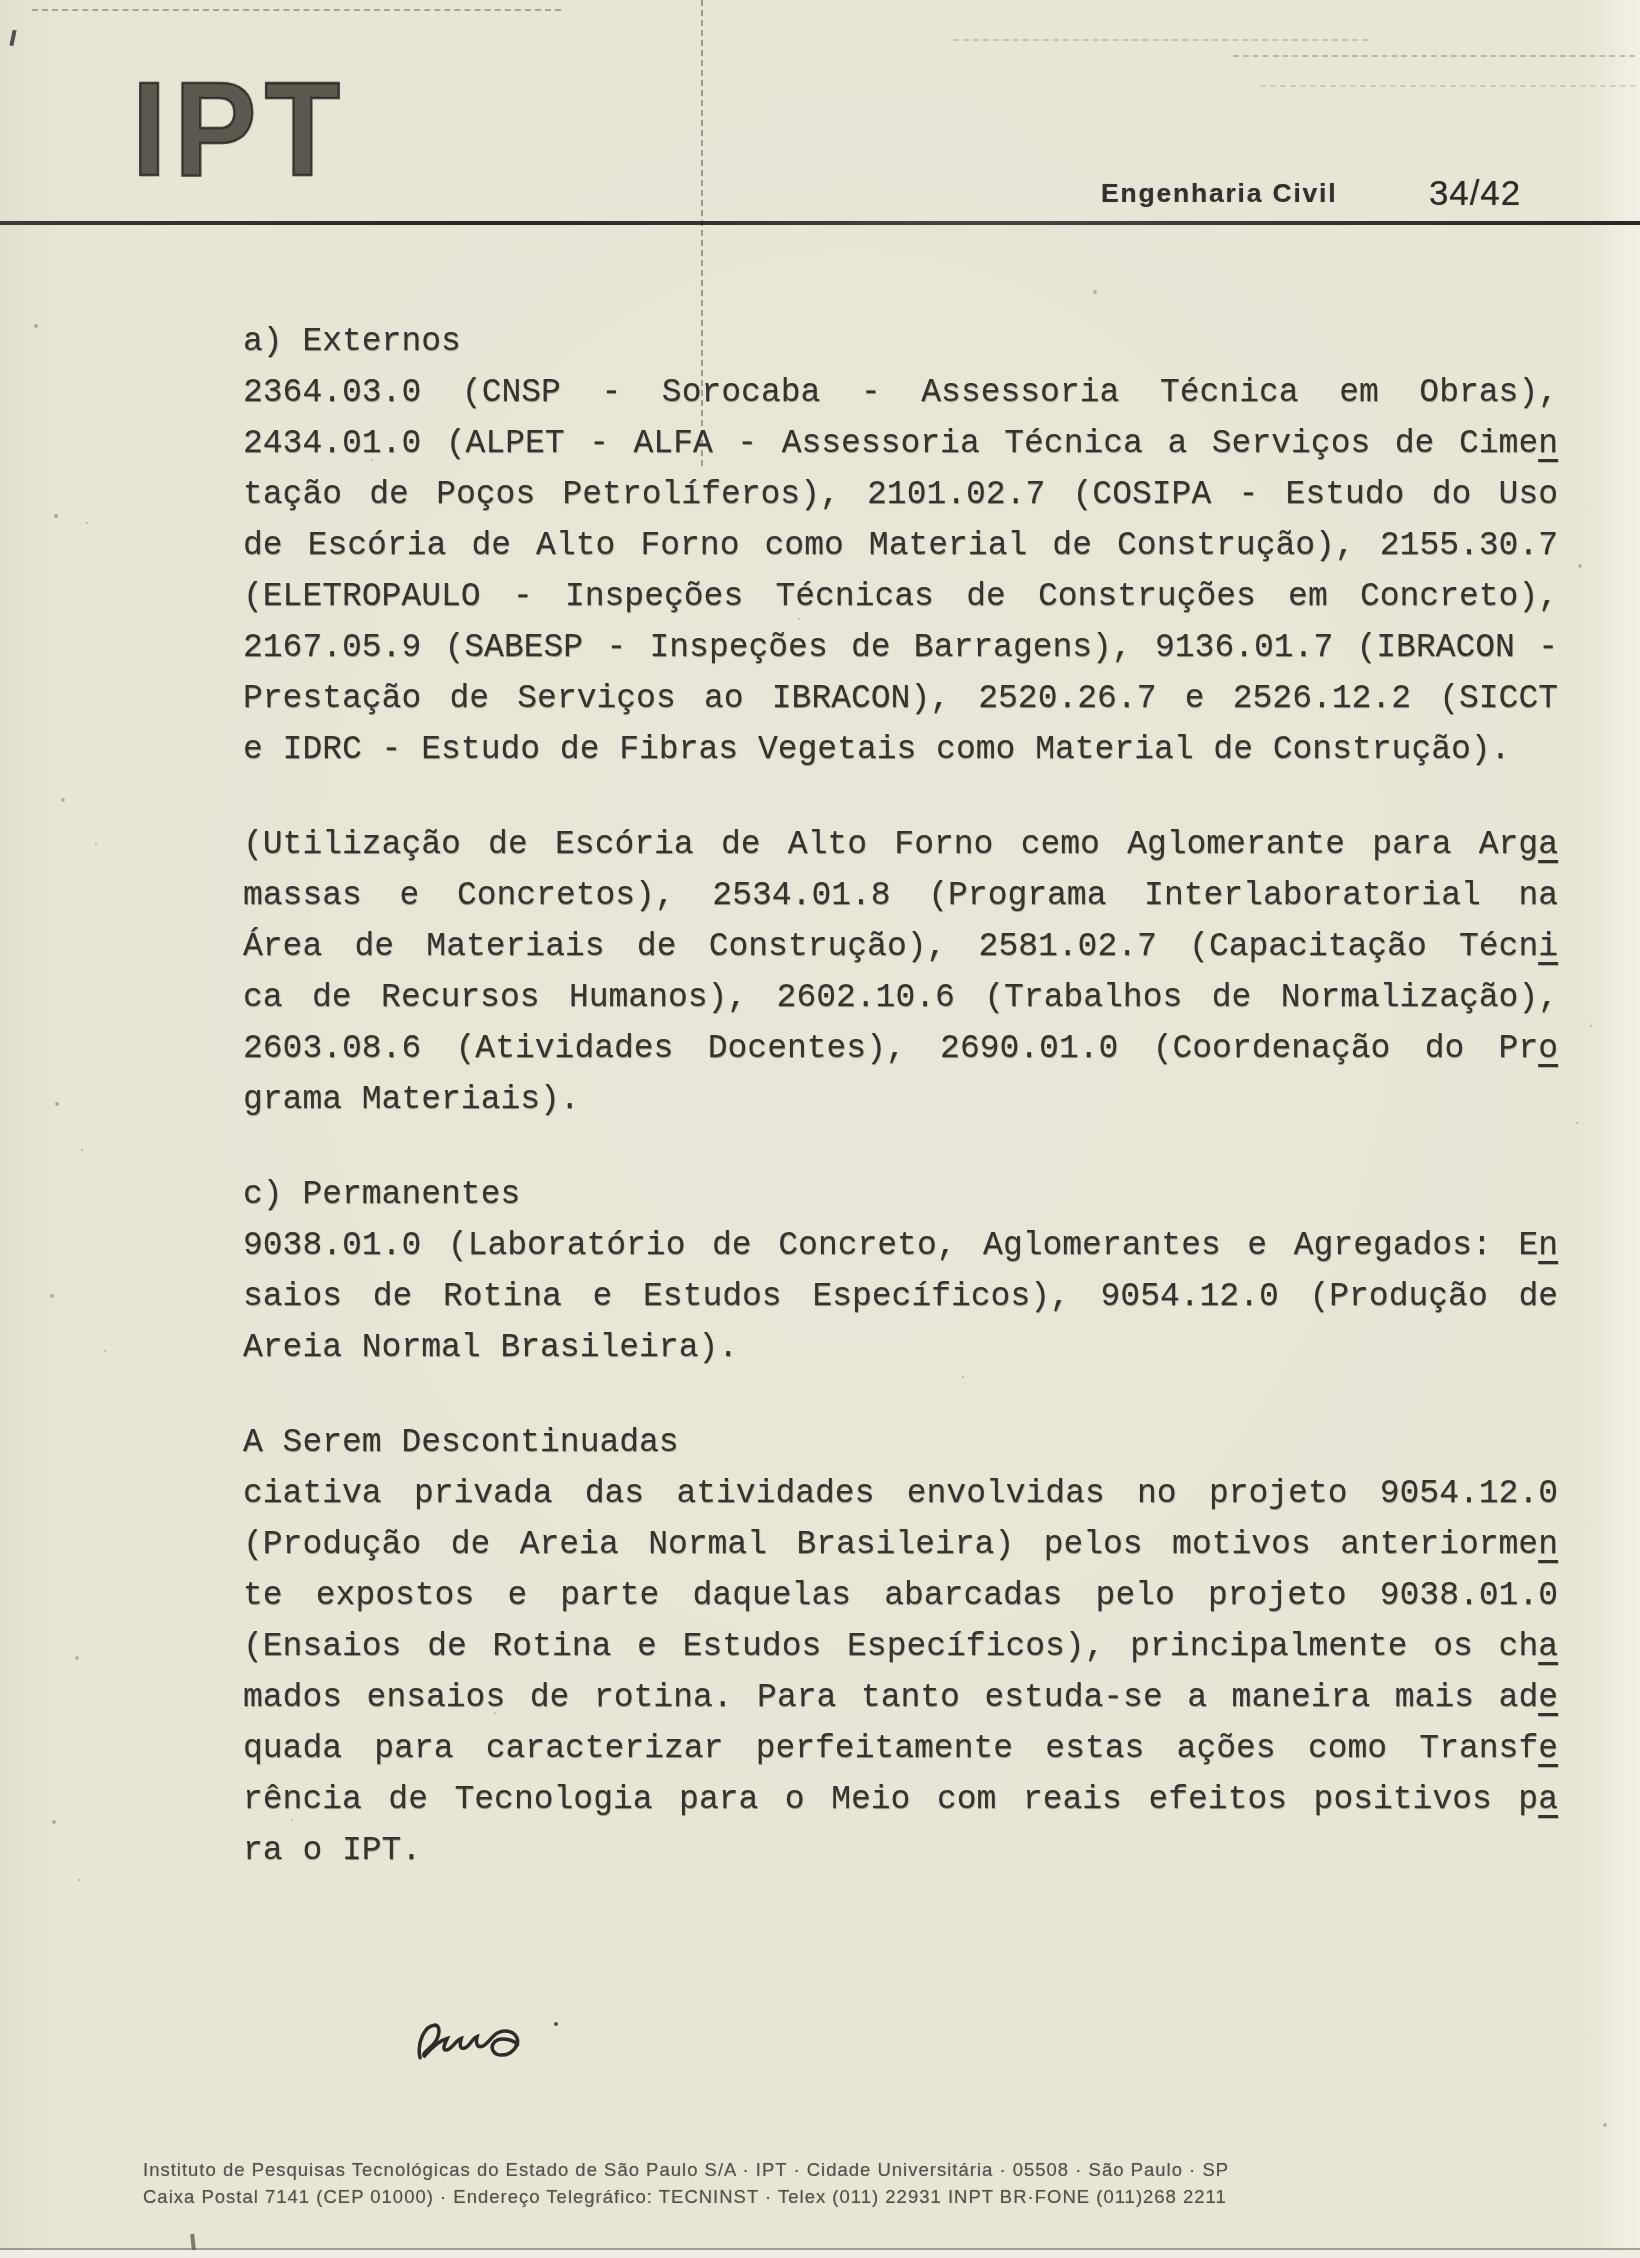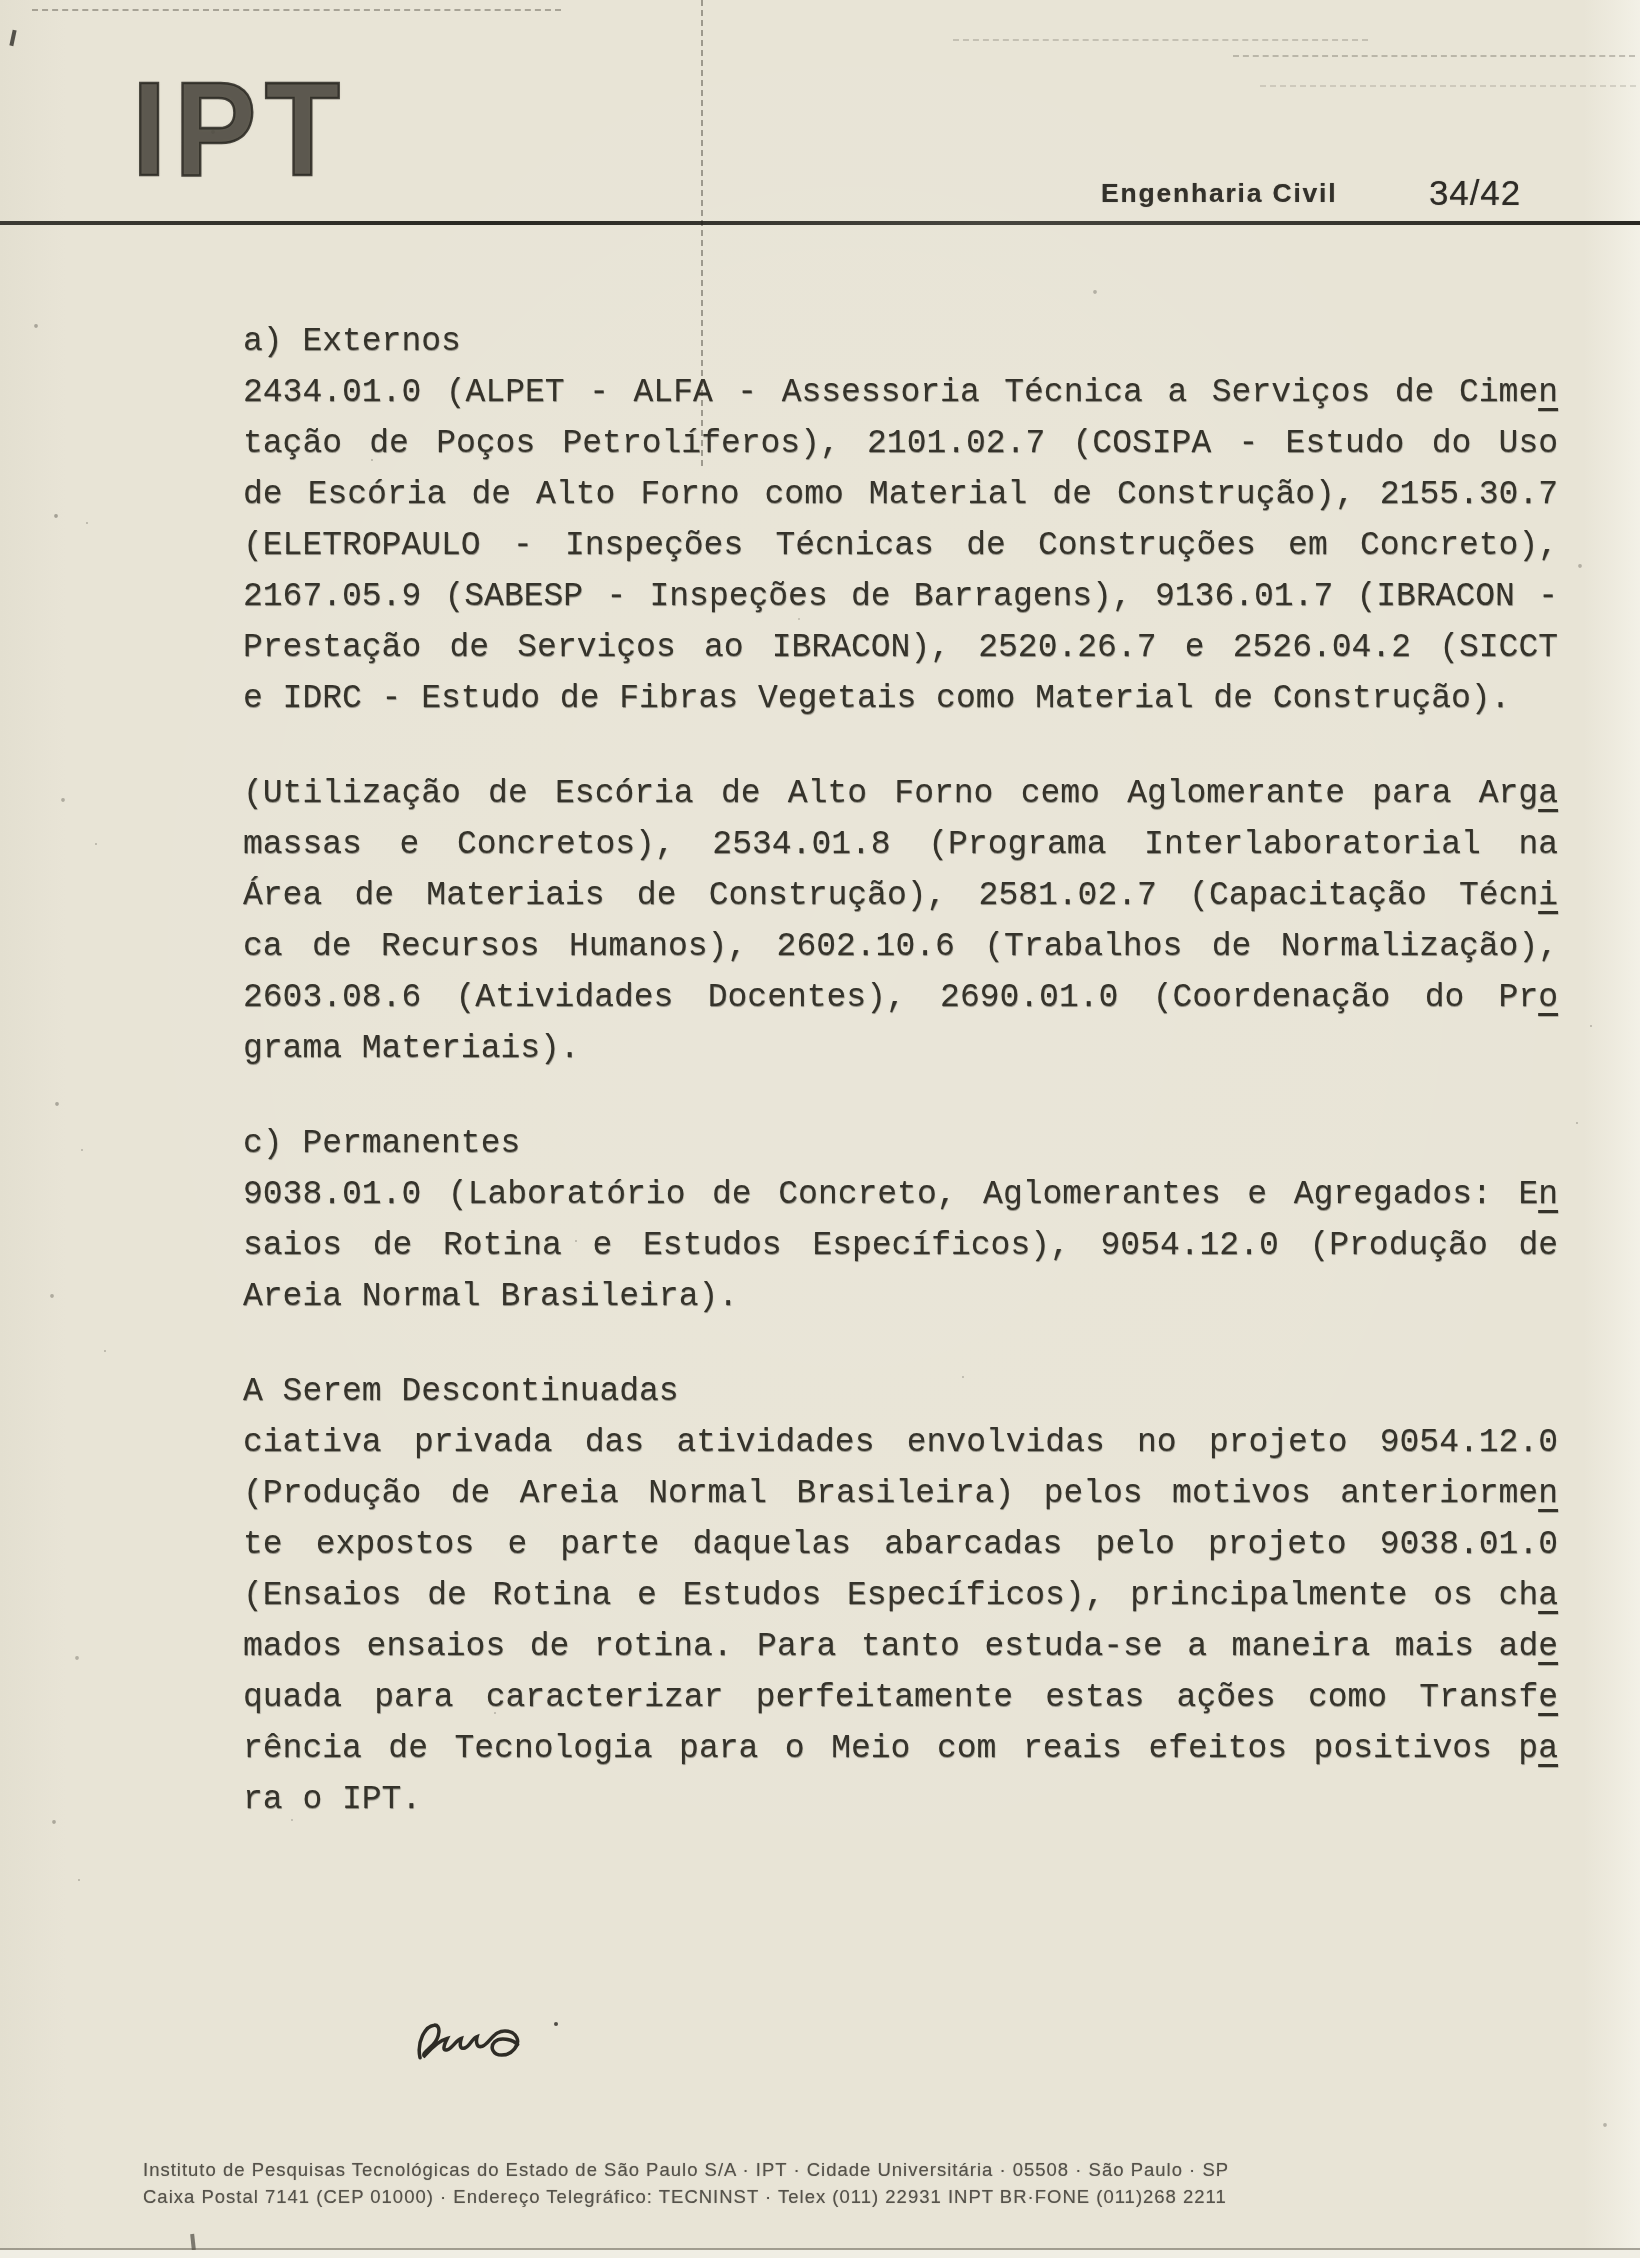--- a/index.html
+++ b/index.html
@@ -92,26 +92,27 @@
   <div class="speckles"></div>
 
   <div class="logo">IPT</div>
   <div class="hdr-dept">Engenharia Civil</div>
   <div class="hdr-page">34/42</div>
   <div class="rule"></div>
 
   <main class="doc" id="doc">
       <section>
         <div class="hline">a) Externos</div>
+        <div class="line j">2364.03.0 (CNSP - Sorocaba - Assessoria Técnica em Obras),</div>
         <div class="line j">2434.01.0 (ALPET - ALFA - Assessoria Técnica a Serviços de Cime<u>n</u></div>
         <div class="line j">tação de Poços Petrolíferos), 2101.02.7 (COSIPA - Estudo do Uso</div>
         <div class="line j">de Escória de Alto Forno como Material de Construção), 2155.30.7</div>
         <div class="line j">(ELETROPAULO - Inspeções Técnicas de Construções em Concreto),</div>
         <div class="line j">2167.05.9 (SABESP - Inspeções de Barragens), 9136.01.7 (IBRACON -</div>
-        <div class="line j">Prestação de Serviços ao IBRACON), 2520.26.7 e 2526.04.2 (SICCT</div>
+        <div class="line j">Prestação de Serviços ao IBRACON), 2520.26.7 e 2526.12.2 (SICCT</div>
         <div class="line">e IDRC - Estudo de Fibras Vegetais como Material de Construção).</div>
       </section>
       <section>
         <div class="line j">(Utilização de Escória de Alto Forno cemo Aglomerante para Arg<u>a</u></div>
         <div class="line j">massas e Concretos), 2534.01.8 (Programa Interlaboratorial na</div>
         <div class="line j">Área de Materiais de Construção), 2581.02.7 (Capacitação Técn<u>i</u></div>
         <div class="line j">ca de Recursos Humanos), 2602.10.6 (Trabalhos de Normalização),</div>
         <div class="line j">2603.08.6 (Atividades Docentes), 2690.01.0 (Coordenação do Pr<u>o</u></div>
         <div class="line">grama Materiais).</div>
       </section>

